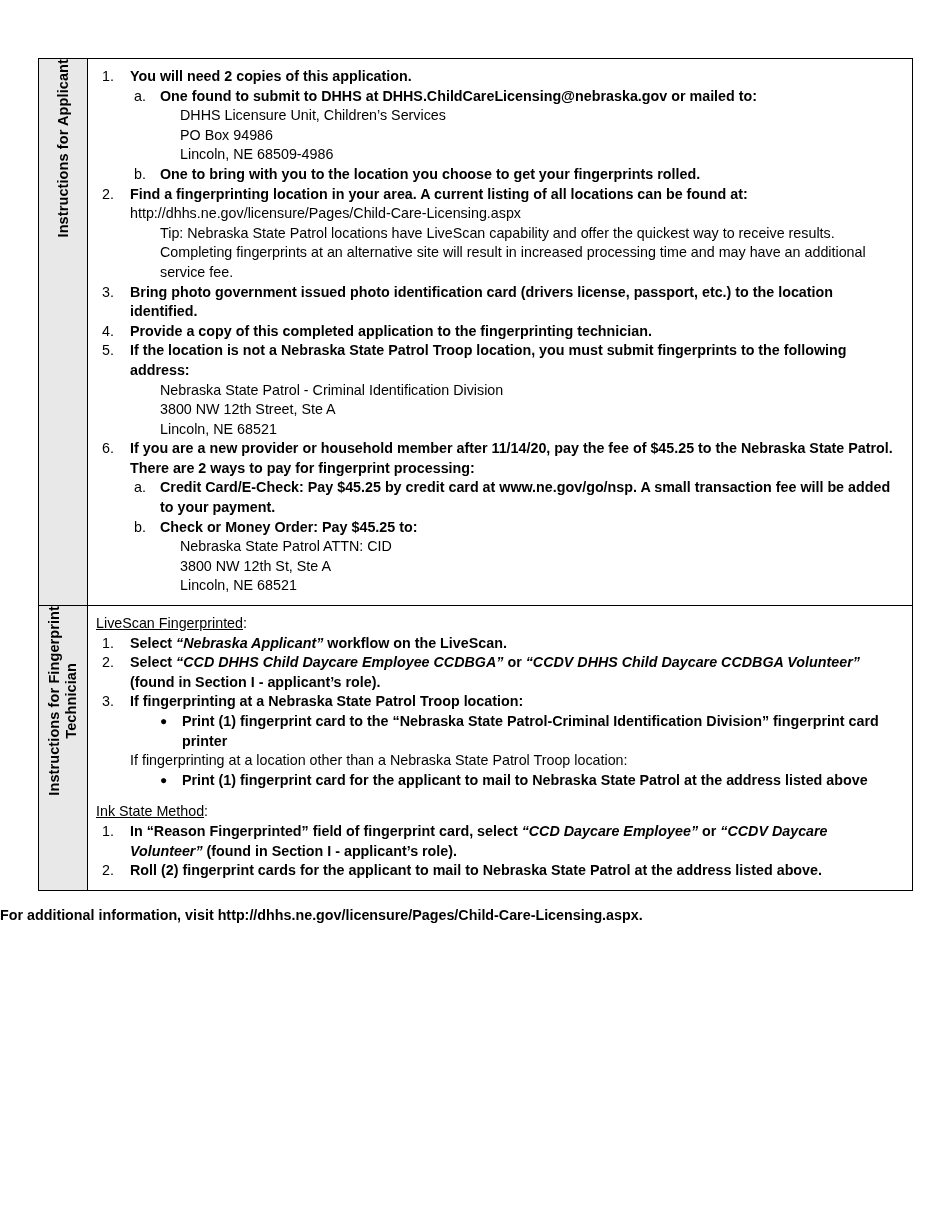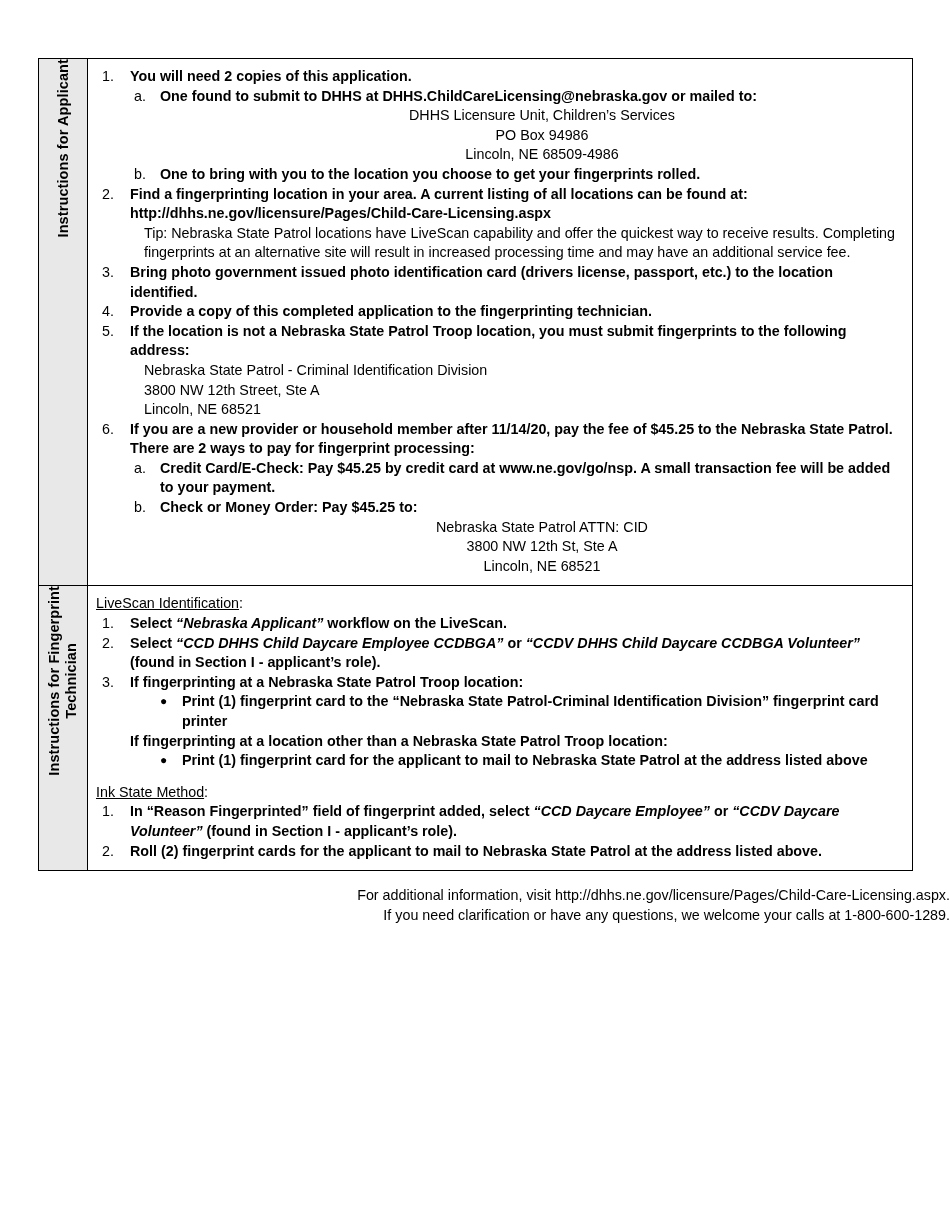--- a/index.html
+++ b/index.html
@@ -70,42 +70,43 @@
   .num.lettered {
     width: 30px;
     flex: 0 0 30px;
     padding-left: 4px;
   }
   .txt {
     flex: 1 1 auto;
     font-weight: bold;
   }
   .indent1 { margin-left: 34px; }
-  .indent-addr { margin-left: 84px; text-align: center; }
-  .indent-tip { margin-left: 48px; }
-  .plain { padding-left: 34px; font-weight: bold; }
+  .indent-addr { margin-left: 84px; }
+  .indent-tip { margin-left: 64px; }
+  .plain { padding-left: 34px; }
   .bullet-row {
     display: flex;
     align-items: flex-start;
     margin-left: 64px;
   }
   .bullet {
     flex: 0 0 22px;
     font-size: 12px;
     line-height: 19.6px;
   }
   .underline { text-decoration: underline; }
   .ital { font-style: italic; }
   .sec2 { padding-top: 7px; }
   .spacer { height: 12px; }
   .footer-note {
     margin: 14px 0 0 0;
-    text-align: right;
+    text-align: left;
     font-size: 14.3px;
     line-height: 20px;
+    font-weight: bold;
   }
 </style>
 </head>
 <body>
 
 <div class="page">
 
   <table class="main">
     <tbody>
         <tr>
@@ -184,21 +185,21 @@
     </tr>
 
     <tr>
       <td class="sidelabel">
         <span class="vert">Instructions for Fingerprint
 Technician</span>
       </td>
       <td class="content sec2">
 
         <div>
-          <span class="underline">LiveScan Identification</span><span>:</span>
+          <span class="underline">LiveScan Fingerprinted</span><span>:</span>
         </div>
 
         <div class="row">
           <span class="num">1.</span>
           <span class="txt">
             <span>Select </span><span class="ital">“Nebraska Applicant”</span><span> workflow on the LiveScan.</span>
           </span>
         </div>
 
         <div class="row">
@@ -227,32 +228,31 @@
 
         <div class="spacer"></div>
 
         <div>
           <span class="underline">Ink State Method</span><span>:</span>
         </div>
 
         <div class="row">
           <span class="num">1.</span>
           <span class="txt">
-            <span>In “Reason Fingerprinted” field of fingerprint added, select </span><span class="ital">“CCD Daycare Employee”</span><span> or </span><span class="ital">“CCDV Daycare Volunteer”</span><span> (found in Section I - applicant’s role).</span>
+            <span>In “Reason Fingerprinted” field of fingerprint card, select </span><span class="ital">“CCD Daycare Employee”</span><span> or </span><span class="ital">“CCDV Daycare Volunteer”</span><span> (found in Section I - applicant’s role).</span>
           </span>
         </div>
 
         <div class="row">
           <span class="num">2.</span>
           <span class="txt">Roll (2) fingerprint cards for the applicant to mail to Nebraska State Patrol at the address listed above.</span>
         </div>
 
       </td>
     </tr>
   </tbody>
     </table>
 
   <div class="footer-note">
     <div>For additional information, visit http://dhhs.ne.gov/licensure/Pages/Child-Care-Licensing.aspx.</div>
-    <div>If you need clarification or have any questions, we welcome your calls at 1-800-600-1289.</div>
   </div>
 
 </div>
 
 </body></html>

